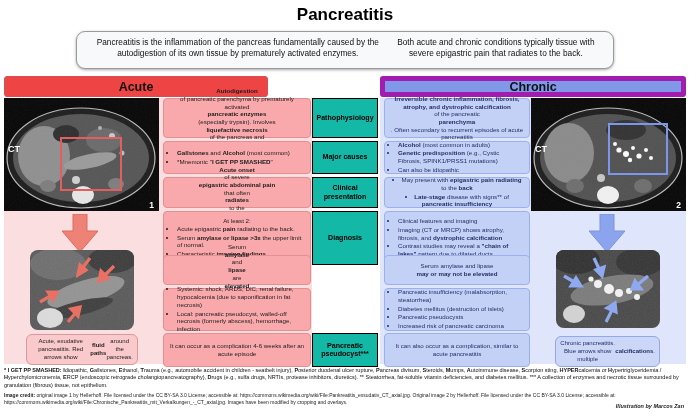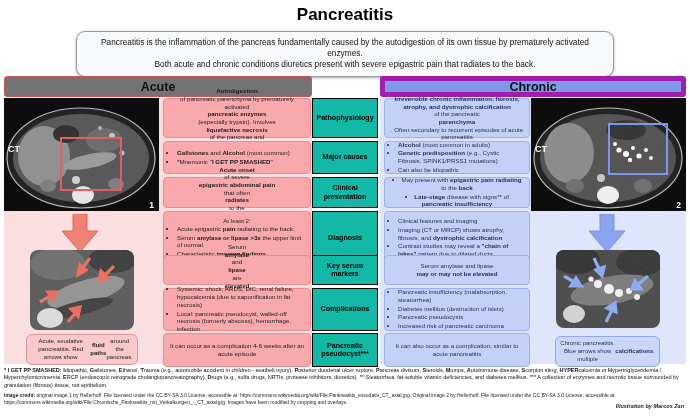--- a/index.html
+++ b/index.html
@@ -7,26 +7,26 @@
   body { font-family:"Liberation Sans", sans-serif; }
   .page { position:relative; width:690px; height:416px; background:#ffffff; overflow:hidden; }
 
   .title { position:absolute; top:5px; left:0; width:690px; text-align:center;
            font-size:17px; font-weight:bold; color:#000; }
 
   .intro { position:absolute; top:31px; left:76px; width:538px; min-height:38px;
            background:#f8f9fb; border:1px solid #9a9a9a; border-radius:9px;
            box-shadow:0 1px 3px rgba(0,0,0,.35); padding:5px 10px;
            font-size:8.3px; line-height:1.35; text-align:center; color:#111;
-           display:flex; flex-direction:column; justify-content:center; }
+           display:flex; flex-direction:row; justify-content:center; }
 
   .hdr { position:absolute; top:76px; height:21px; display:flex; align-items:center;
          justify-content:center; font-size:12.5px; font-weight:bold; color:#111;
          border-radius:3px; }
-  .acute-hdr  { left:4px;  width:308px; background:#737373; border:1px solid #cf5254; }
+  .acute-hdr  { left:4px;  width:264px; background:#ef4444; border:1px solid #cf5254; }
   .chronic-hdr{ left:380px; width:306px; background:#8197e8; border:5px solid #a21caf; }
 
   .panel { position:absolute; top:98px; height:266px; }
   .acute-panel  { left:4px;  width:308px; background:#fbdee0; }
   .chronic-panel{ left:380px; width:306px; background:#dfe5fa; }
 
   .ct { position:absolute; top:98px; width:155px; height:113px; background:#000; }
   .acute-ct  { left:4px; }
   .chronic-ct{ left:531px; }
   .ct svg { display:block; }
@@ -77,21 +77,21 @@
 </style>
 </head>
 <body>
 
 <div class="page">
 
   <div class="title">Pancreatitis</div>
 
   <div class="intro">
     <div>Pancreatitis is the inflammation of the pancreas fundamentally caused by the autodigestion of its own tissue by prematurely activated enzymes.</div>
-    <div>Both acute and chronic conditions diuretics present with severe epigastric pain that radiates to the back.</div>
+    <div>Both acute and chronic conditions typically tissue with severe epigastric pain that radiates to the back.</div>
   </div>
 
   <div class="hdr acute-hdr">Acute</div>
   <div class="hdr chronic-hdr">Chronic</div>
 
   <div class="panel acute-panel"></div>
   <div class="panel chronic-panel"></div>
 
   <div class="ct acute-ct">
     <svg width="155" height="113" viewBox="0 0 155 113">
@@ -153,22 +153,20 @@
       <rect x="78" y="26" width="58" height="50" fill="none" stroke="#7b96ea" stroke-width="2"></rect>
     </svg>
     <span class="ct-label">CT</span>
     <span class="ct-num">2</span>
   </div>
 
   <div class="rowlabel r1">Pathophysiology</div>
   <div class="rowlabel r2">Major causes</div>
   <div class="rowlabel r3">Clinical presentation</div>
   <div class="rowlabel r4">Diagnosis</div>
-  <div class="rowlabel r5">Key serum markers</div>
-  <div class="rowlabel r6">Complications</div>
   <div class="rowlabel r7">Pancreatic pseudocyst***</div>
 
   <div class="cell acute r1 center"><b>Autodigestion</b> of pancreatic parenchyma by prematurely activated <b>pancreatic enzymes</b> (especially trypsin). Involves <b>liquefactive necrosis</b> of the pancreas and <b>peripancreatic fat necrosis</b></div>
   <div class="cell acute r2">
     <ul>
         <li><b>Gallstones</b> and <b>Alcohol</b> (most common)</li>
         <li>*Mnemonic "<b>I GET PP SMASHED</b>"</li>
       </ul>
   </div>
   <div class="cell acute r3 center"><b>Acute onset</b> of severe <b>epigastric abdominal pain</b> that often <b>radiates</b> to the <b>back</b></div>

